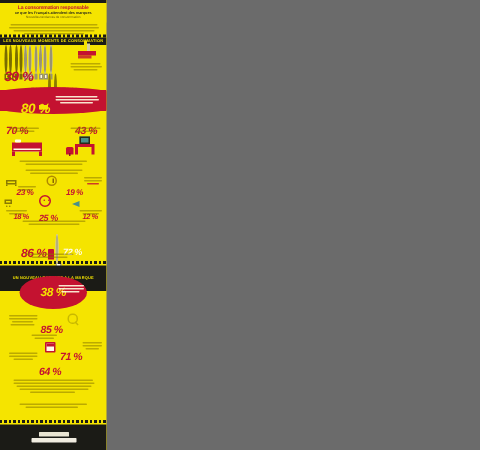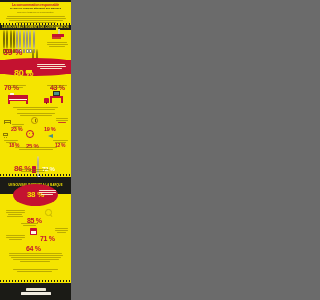--- a/index.html
+++ b/index.html
@@ -30,21 +30,21 @@
             display:flex;align-items:center;justify-content:center;}
   .darkband .lbl{font-size:2.6px;font-weight:bold;color:#f5e400;letter-spacing:.15px;
                  text-transform:uppercase;white-space:nowrap;}
 
   
   .person{position:relative;display:inline-block;}
   .person .head{border-radius:50%;margin:0 auto;}
   .person .body{margin:.3px auto 0;border-radius:.6px .6px 0 0;}
 
   
-  .big{font-weight:bold;color:#c41230;line-height:1;letter-spacing:-.3px;}
+  .big{font-weight:bold;color:#c41230;line-height:1;letter-spacing:-.3px;font-style:italic;}
   .big.y{color:#f5e400;}
   .big.w{color:#fffbe6;}
 
   
   .redband{position:absolute;left:0;width:71px;background:#c41230;}
 
   
   .footer{position:absolute;left:0;bottom:0;width:71px;height:17px;background:#1b1b16;
           display:flex;flex-direction:column;align-items:center;justify-content:center;gap:1px;}
   .logo-mark{width:20px;height:2.4px;background:#e8e4d2;border-radius:.4px;}

